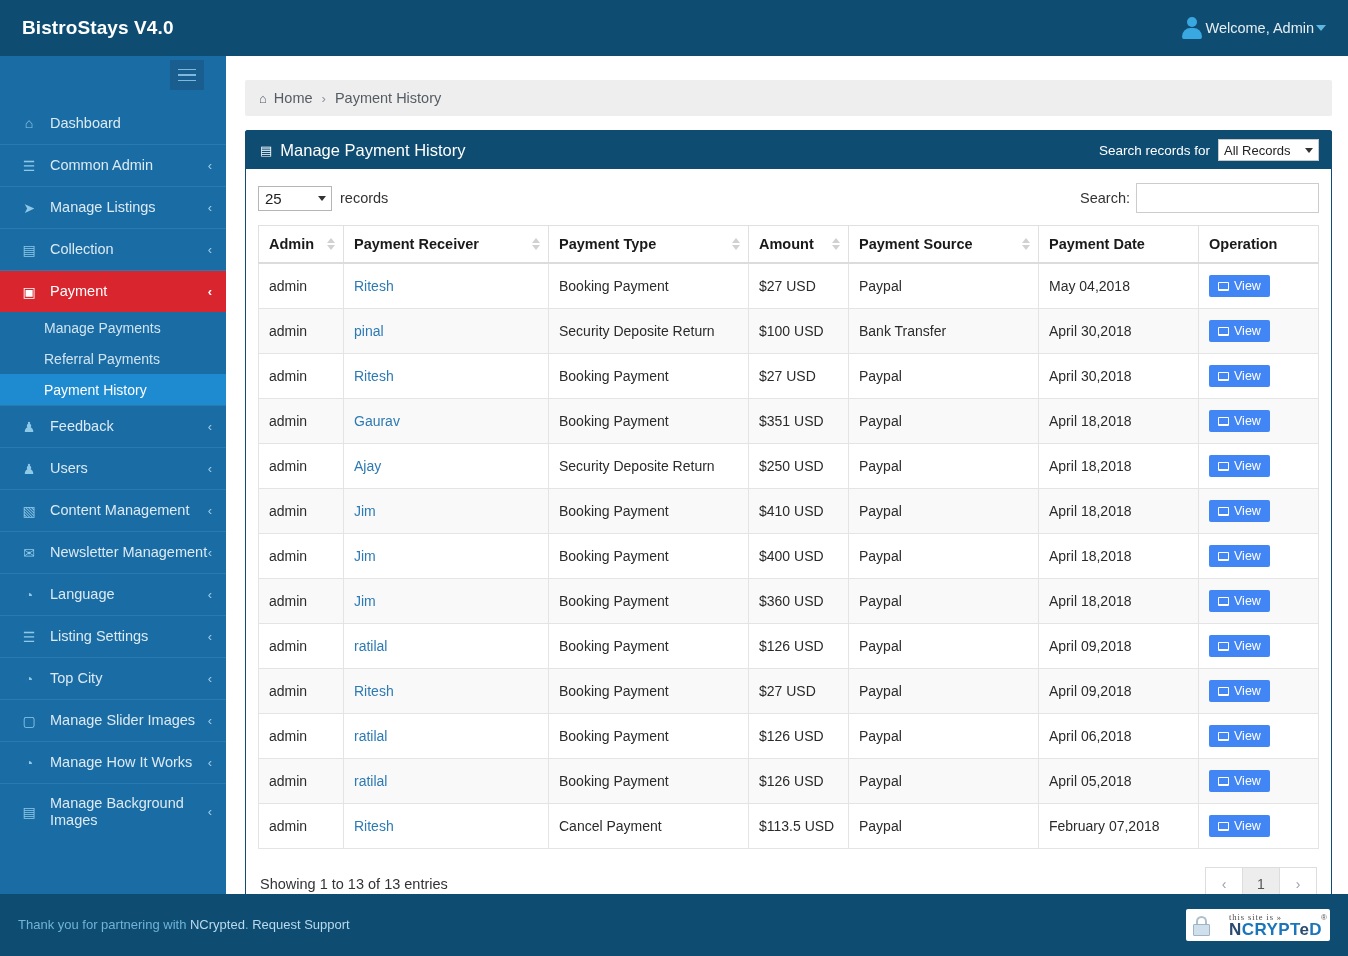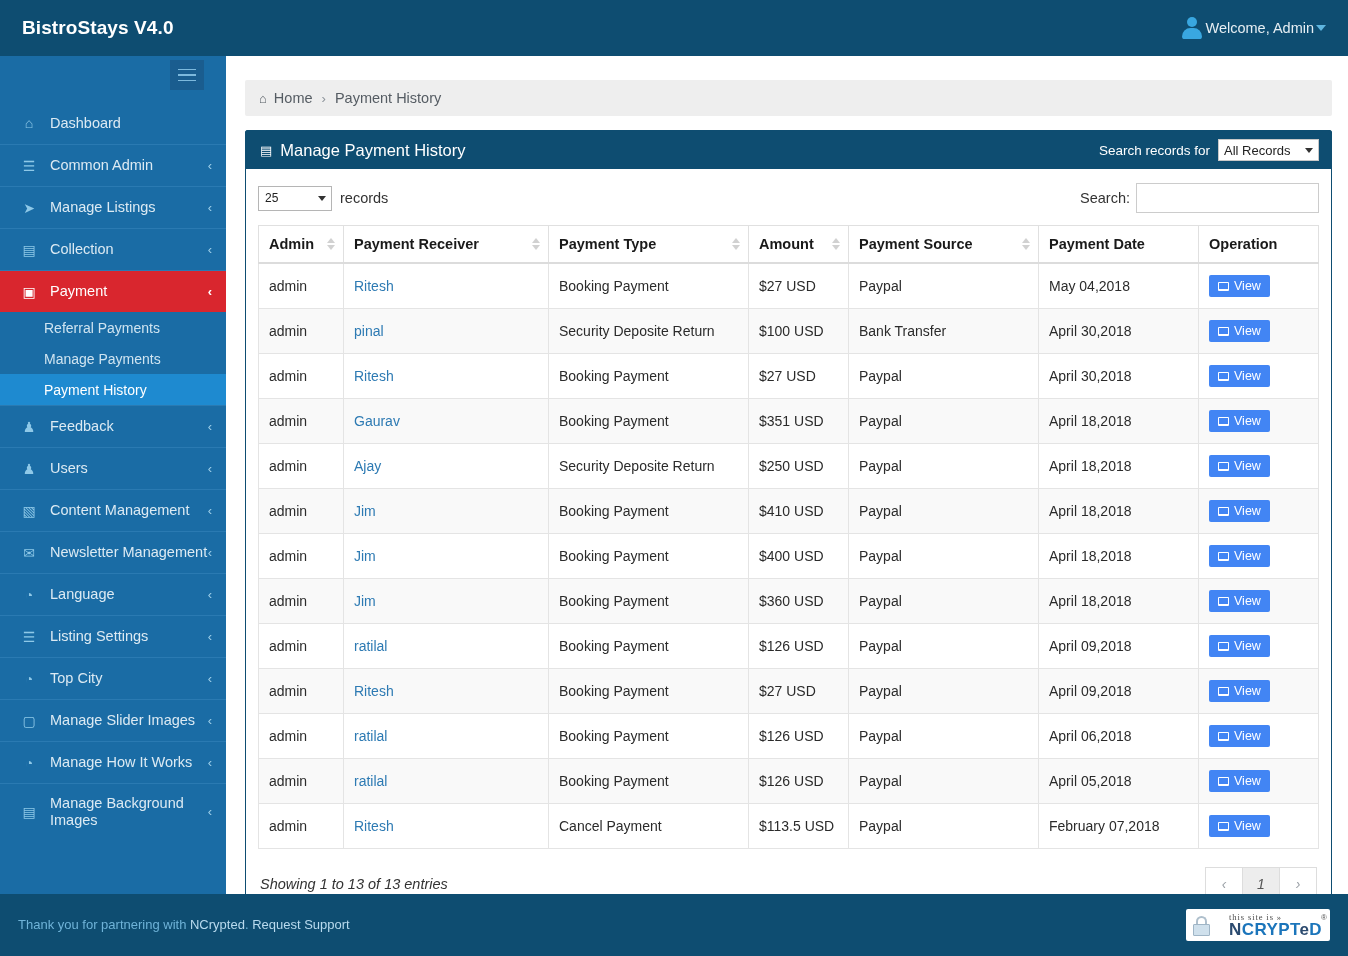--- a/index.html
+++ b/index.html
@@ -116,21 +116,21 @@
   }
 
   .panel-body { padding: 14px 12px 12px 12px; }
   .table-controls {
     display: flex; align-items: center; justify-content: space-between;
     margin-bottom: 12px;
   }
   .len-wrap { display: flex; align-items: center; gap: 8px; font-size: 14.5px; color: #333; }
   .len-sel {
     width: 74px; height: 25px; border: 1px solid #b5b5b5; background: #fff;
-    font-size: 12px; padding: 0 16px 0 6px; position: relative;
+    font-size: 15px; padding: 0 16px 0 6px; position: relative;
     display: inline-flex; align-items: center; cursor: pointer; color: #222;
   }
   .len-sel .tri {
     position: absolute; right: 5px; width: 0; height: 0;
     border-left: 4px solid transparent; border-right: 4px solid transparent;
     border-top: 5px solid #333;
   }
   .search-wrap { display: flex; align-items: center; gap: 6px; font-size: 14.5px; color: #333; }
   .search-inp {
     width: 183px; height: 30px; border: 1px solid #cccccc; background: #fff;
@@ -175,21 +175,21 @@
     padding: 4px 9px; font-size: 12.5px; cursor: pointer;
     font-family: "Liberation Sans", sans-serif;
   }
   .btn-view .vic {
     display: inline-block; width: 11px; height: 9px;
     border: 1.5px solid #ffffff; border-bottom-width: 2.5px; border-radius: 1px;
   }
 
   .table-foot {
     display: flex; align-items: center; justify-content: space-between;
-    margin-top: 18px; padding: 0 2px 4px 2px; font-style: italic;
+    margin-top: 18px; padding: 0 2px 4px 2px;
   }
   .showing { font-size: 14.5px; color: #333; }
   .pager { display: flex; }
   .pg {
     min-width: 38px; height: 34px; border: 1px solid #dddddd;
     display: flex; align-items: center; justify-content: center;
     font-size: 14px; color: #9aa0a6; background: #ffffff;
     margin-left: -1px; cursor: pointer;
   }
   .pg.cur { background: #ededed; color: #555; }
@@ -266,22 +266,22 @@
           <span class="ic">▤</span>
           <span class="lbl">Collection</span>
           <span class="arw">‹</span>
         </div>
         <div class="nav-item active">
           <span class="ic">▣</span>
           <span class="lbl">Payment</span>
           <span class="arw">‹</span>
         </div>
         <div class="subnav">
+          <div class="sub-item">Manage Payments</div>
           <div class="sub-item">Referral Payments</div>
-          <div class="sub-item">Manage Payments</div>
           <div class="sub-item active">Payment History</div>
         </div>
         <div class="nav-item">
           <span class="ic">♟</span>
           <span class="lbl">Feedback</span>
           <span class="arw">‹</span>
         </div>
         <div class="nav-item">
           <span class="ic">♟</span>
           <span class="lbl">Users</span>

